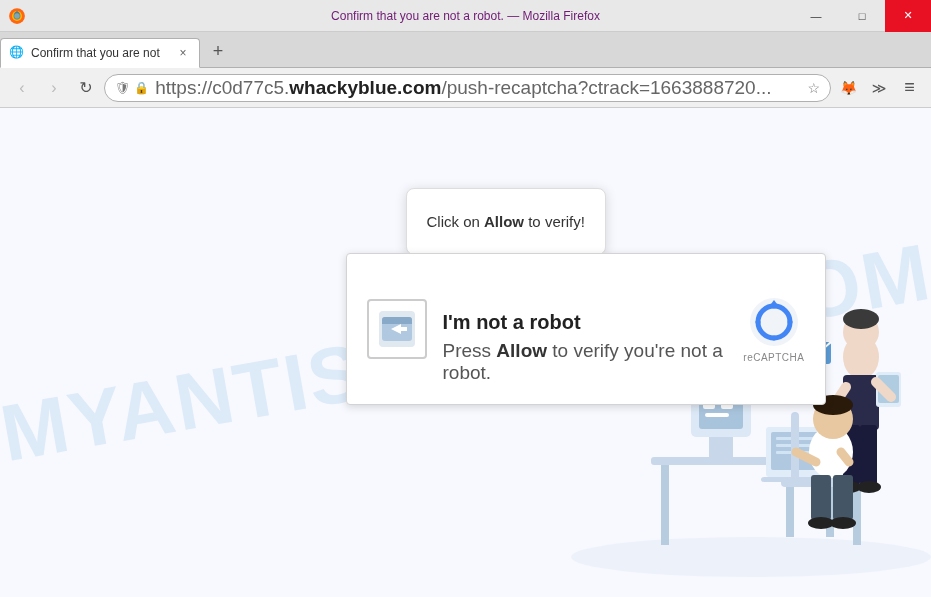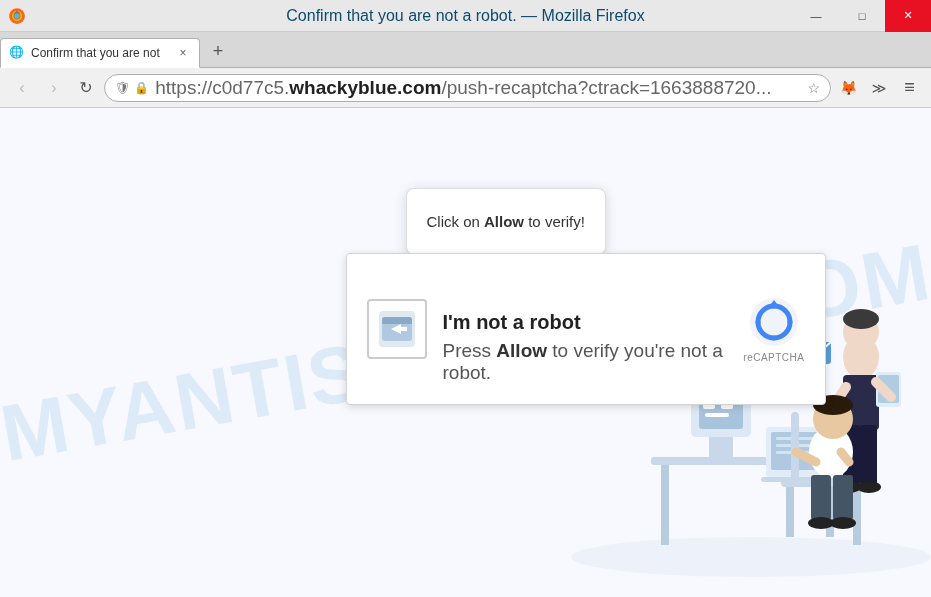--- a/index.html
+++ b/index.html
@@ -19,22 +19,22 @@
       display: flex;
       align-items: center;
       padding-left: 8px;
     }
     .firefox-icon {
       width: 18px;
       height: 18px;
       margin-right: 6px;
     }
     .titlebar-title {
-      font-size: 16px;
-      color: #0c4a6e;
+      font-size: 12px;
+      color: #701a75;
       flex: 1;
       text-align: left;
       position: absolute;
       left: 50%;
       transform: translateX(-50%);
     }
     .titlebar-controls {
       display: flex;
       align-items: center;
       gap: 0;

